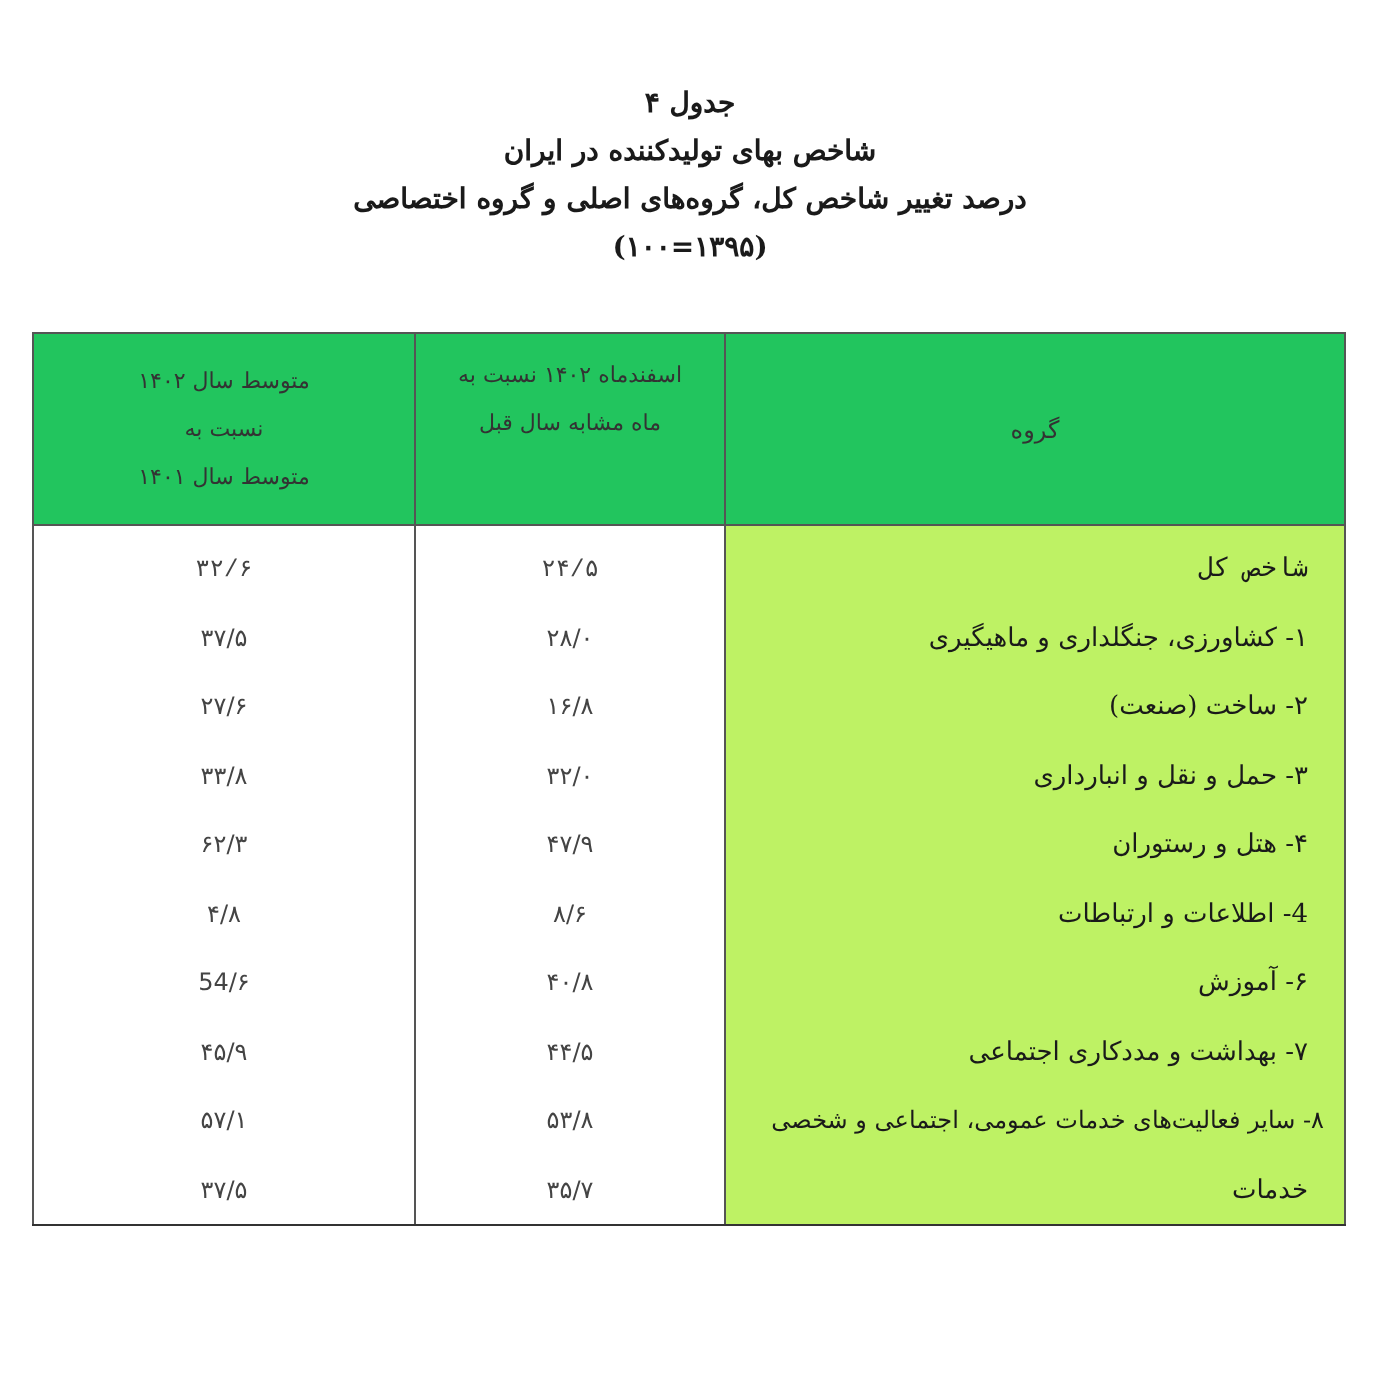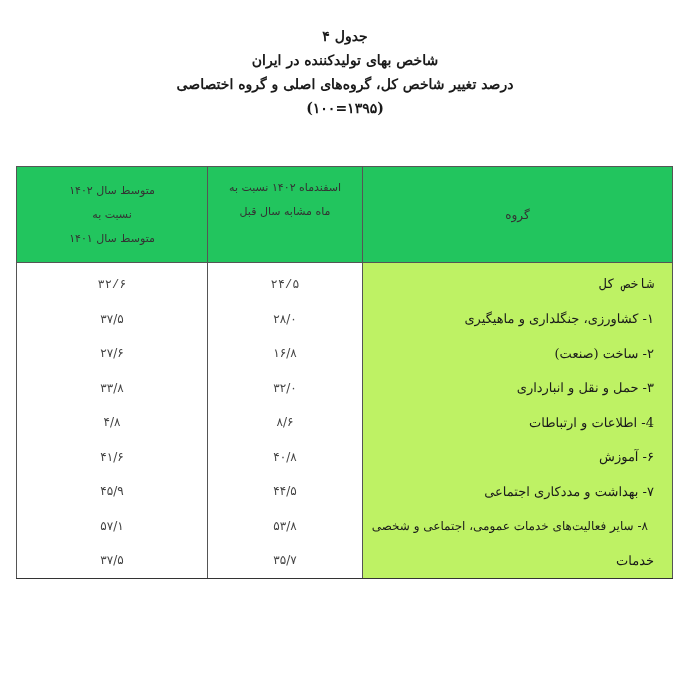--- a/index.html
+++ b/index.html
@@ -1,21 +1,21 @@
 <!DOCTYPE html>
 <html><head>
 <meta charset="utf-8">
 <style>
   html, body { margin: 0; padding: 0; background: #ffffff; }
   body {
     width: 690px; height: 700px; position: relative; overflow: hidden;
     font-family: "DejaVu Sans", sans-serif; color: #222;
   }
   .titles {
-    position: absolute; left: 0; top: 24px; width: 690px;
+    position: absolute; left: 0; top: 40px; width: 690px;
     text-align: center; direction: rtl;
     font-family: "DejaVu Serif", serif; font-weight: bold; color: #1a1a1a;
   }
   .titles div { font-size: 14px; line-height: 24px; height: 24px; }
   .table-wrap {
     position: absolute; left: 16px; top: 166px; width: 656px; height: 502px;
   }
   table {
     border-collapse: collapse; width: 656px; table-layout: fixed;
     direction: ltr;
@@ -88,38 +88,43 @@
         <td>۲۷/۶</td>
         <td>۱۶/۸</td>
         <td class="grp">۲- ساخت (صنعت)</td>
       </tr>
       <tr>
         <td>۳۳/۸</td>
         <td>۳۲/۰</td>
         <td class="grp">۳- حمل و نقل و انبارداری</td>
       </tr>
       <tr>
+        <td>۶۲/۳</td>
+        <td>۴۷/۹</td>
+        <td class="grp">۴- هتل و رستوران</td>
+      </tr>
+      <tr>
         <td>۴/۸</td>
         <td>۸/۶</td>
         <td class="grp">4- اطلاعات و ارتباطات</td>
       </tr>
       <tr>
-        <td>۴۱/۶</td>
+        <td>54/۶</td>
         <td>۴۰/۸</td>
         <td class="grp">۶- آموزش</td>
       </tr>
       <tr>
         <td>۴۵/۹</td>
         <td>۴۴/۵</td>
         <td class="grp">۷- بهداشت و مددکاری اجتماعی</td>
       </tr>
       <tr>
         <td>۵۷/۱</td>
         <td>۵۳/۸</td>
-        <td class="grp" style="font-size:12px;padding-right:24px;">۸- سایر فعالیت‌های خدمات عمومی، اجتماعی و شخصی</td>
+        <td class="grp" style="font-size:12px;padding-right:10px;">۸- سایر فعالیت‌های خدمات عمومی، اجتماعی و شخصی</td>
       </tr>
       <tr>
         <td>۳۷/۵</td>
         <td>۳۵/۷</td>
         <td class="grp">خدمات</td>
       </tr>
     </tbody>
   </table>
 </div>
 

